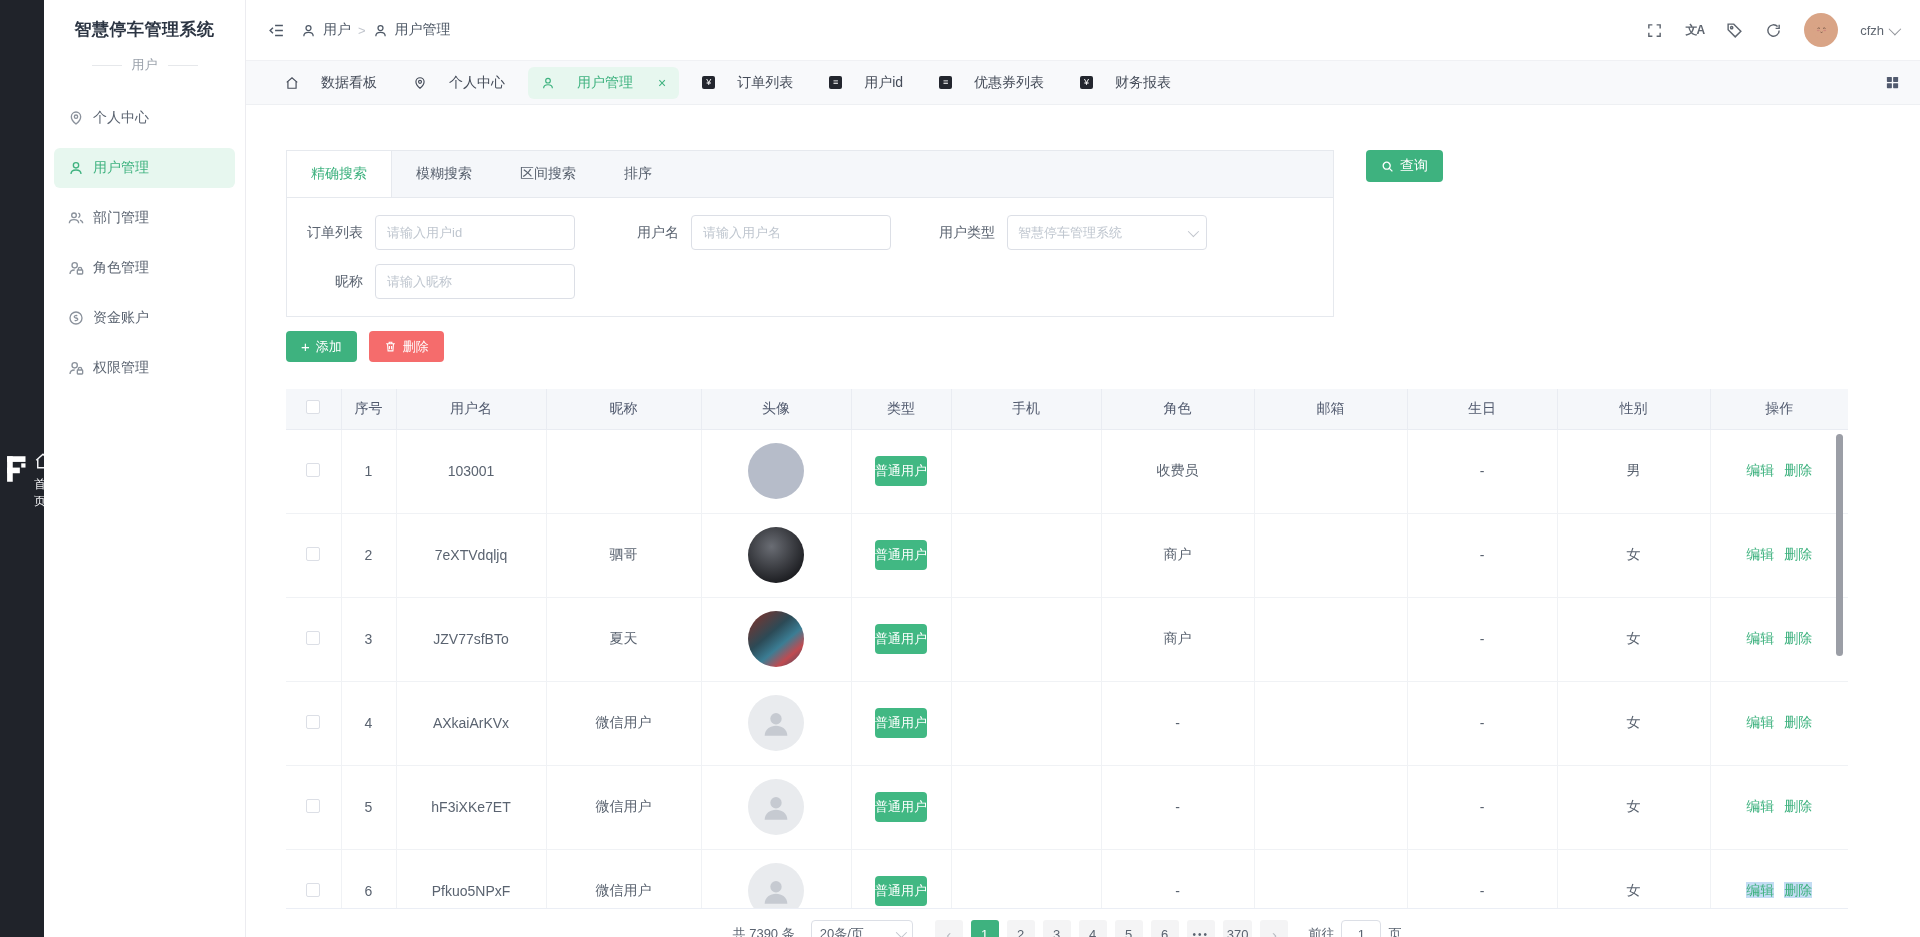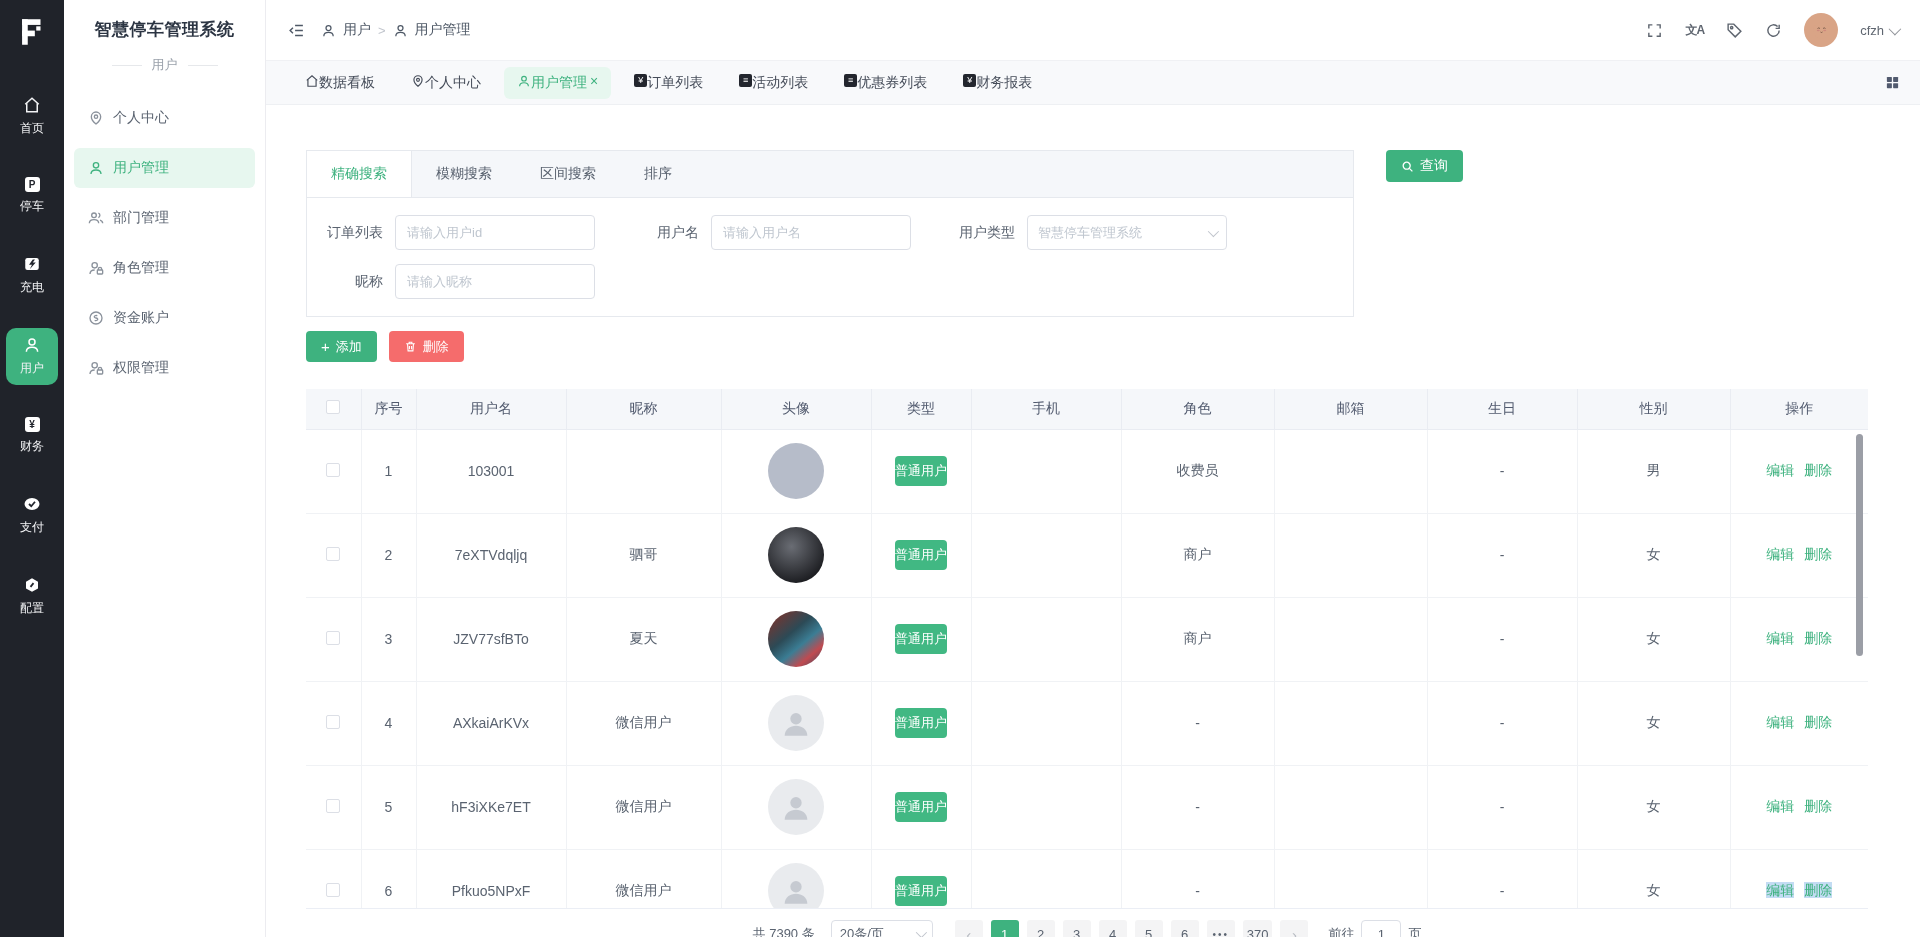--- a/index.html
+++ b/index.html
@@ -1,21 +1,21 @@
 <!DOCTYPE html>
 <html><head>
 <meta charset="utf-8">
 <style>
 *{margin:0;padding:0;box-sizing:border-box}
 html,body{width:1920px;height:937px;overflow:hidden}
 body{display:flex;font-family:"Liberation Sans","DejaVu Sans",sans-serif;background:#fff;color:#333}
 svg{display:block}
 
 
-.rail{width:64px;background:#20232a;display:flex;flex-direction:column;align-items:center;flex-shrink:0}
+.rail{width:44px;background:#20232a;display:flex;flex-direction:row;align-items:center;flex-shrink:0}
 .logo{width:64px;height:64px;display:flex;align-items:center;justify-content:center}
 .rail-item{width:52px;margin-top:24px;padding:8px 0;display:flex;flex-direction:column;align-items:center;gap:6px;color:#f2f3f5;cursor:pointer;border-radius:10px}
 .rail-item:first-of-type{margin-top:12px}
 .rail-item.active{background:#3eb27f}
 .rail-label{font-size:12px}
 .rail-item svg{width:18px;height:18px}
 .boxicon{width:15px;height:15px;background:#fff;color:#23262e;border-radius:3px;font-size:10px;font-weight:bold;display:flex;align-items:center;justify-content:center;line-height:1}
 
 
 .subnav{width:202px;background:#fff;border-right:1px solid #ececf0;flex-shrink:0}
@@ -38,21 +38,21 @@
 .top-right{margin-left:auto;display:flex;align-items:center;gap:22px;color:#5f6670}
 .top-right svg{width:17px;height:17px}
 .icbtn{cursor:pointer;display:flex;align-items:center}
 .trans{font-size:12px;font-weight:bold;letter-spacing:-1px}
 .avatar{width:34px;height:34px;border-radius:50%;background:#d9a486;display:flex;align-items:center;justify-content:center;cursor:pointer;overflow:hidden}
 .uname{font-size:13px;color:#5f6670;display:flex;align-items:center;gap:5px;cursor:pointer}
 .caret{width:9px;height:9px;border-right:1.5px solid #909399;border-bottom:1.5px solid #909399;transform:rotate(45deg) translateY(-2px)}
 
 
 .tabbar{height:44px;background:#f8f9fb;border-bottom:1px solid #eef0f3;display:flex;align-items:center;padding-left:26px;gap:10px}
-.tab{display:flex;gap:0;font-size:14px;color:#454c59;padding:7px 13px;border-radius:6px;cursor:pointer;white-space:nowrap}
+.tab{display:flex;align-items:center;gap:22px;font-size:14px;color:#454c59;padding:7px 13px;border-radius:6px;cursor:pointer;white-space:nowrap}
 .tab svg{width:14px;height:14px}
 .tab.active{background:#e7f7ef;color:#3eb27f}
 .tab .close{font-size:14px;margin-left:3px;line-height:1}
 .sqicon{width:13px;height:13px;background:#23262e;color:#fff;border-radius:2px;font-size:9px;display:flex;align-items:center;justify-content:center;line-height:1}
 .grid-icon{margin-left:auto;margin-right:20px;color:#515a6e;cursor:pointer}
 
 
 .content{flex:1;background:#fff;padding-left:40px;position:relative;overflow:hidden}
 .search-row{display:flex;margin-top:45px}
 .search-card{width:1048px;border:1px solid #e6e9ee;background:#fff}
@@ -302,21 +302,21 @@
         </svg>
       <span>用户管理</span>
       <span class="close">×</span>
     </div>
     <div class="tab">
       <span class="sqicon">¥</span>
       <span>订单列表</span>
     </div>
     <div class="tab">
       <span class="sqicon">≡</span>
-      <span>活动列表</span>
+      <span>用户id</span>
     </div>
     <div class="tab">
       <span class="sqicon">≡</span>
       <span>优惠券列表</span>
     </div>
     <div class="tab">
       <span class="sqicon">¥</span>
       <span>财务报表</span>
     </div>
     <span class="grid-icon">

